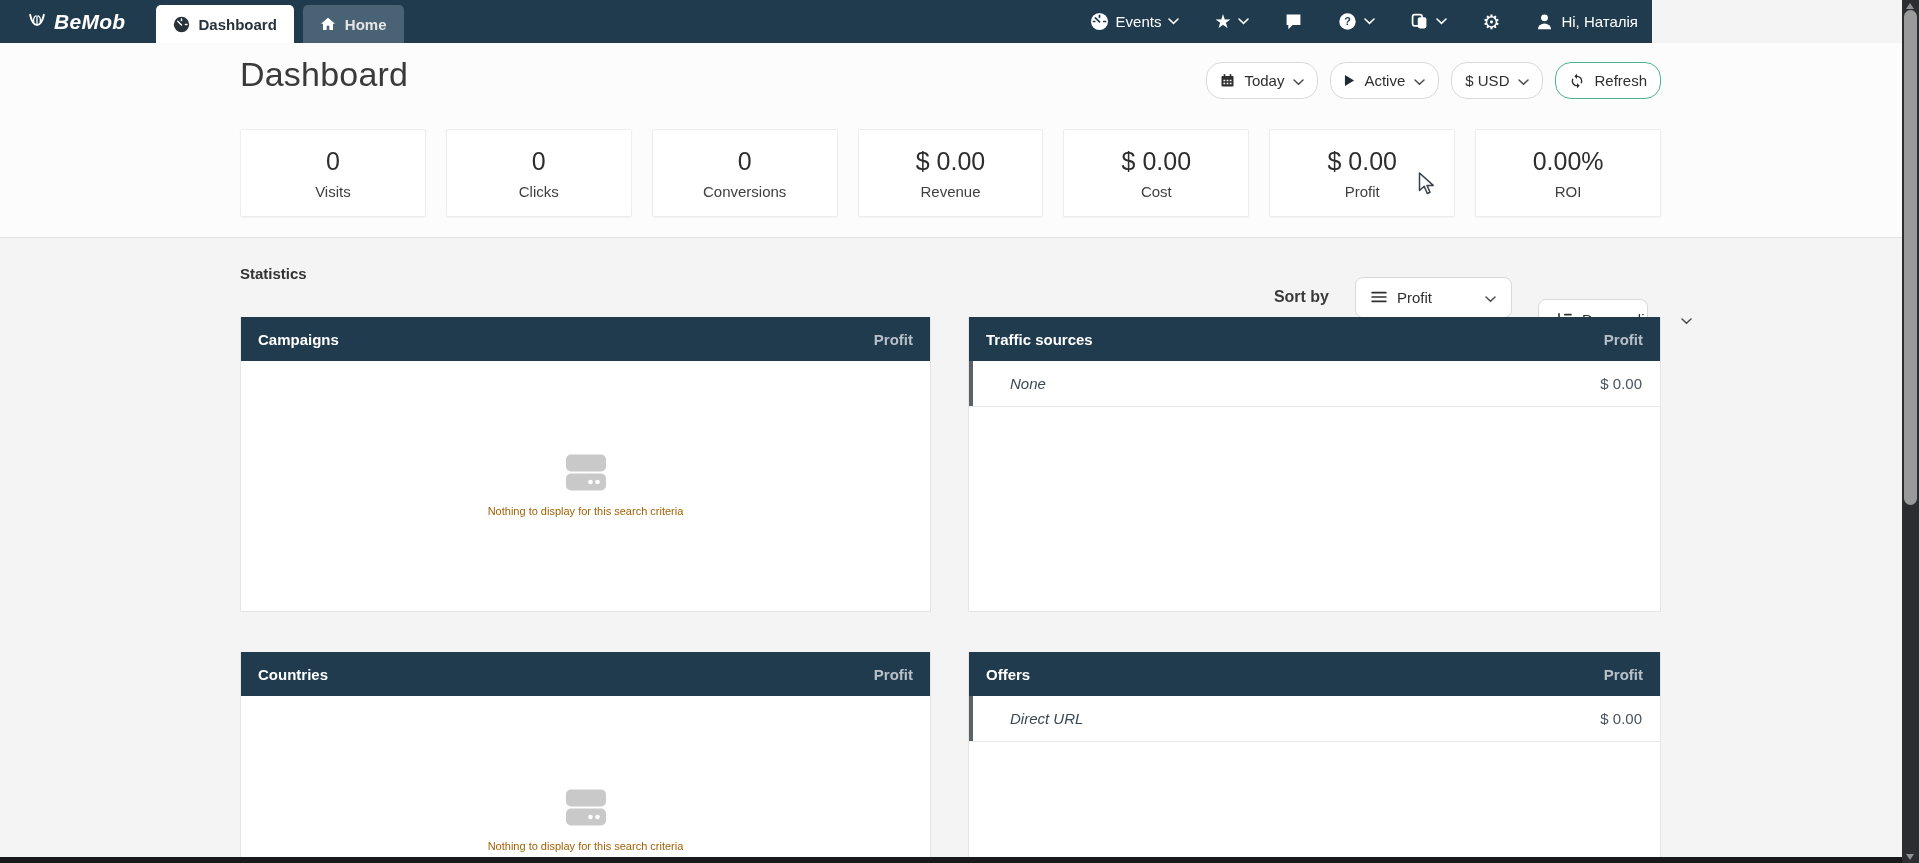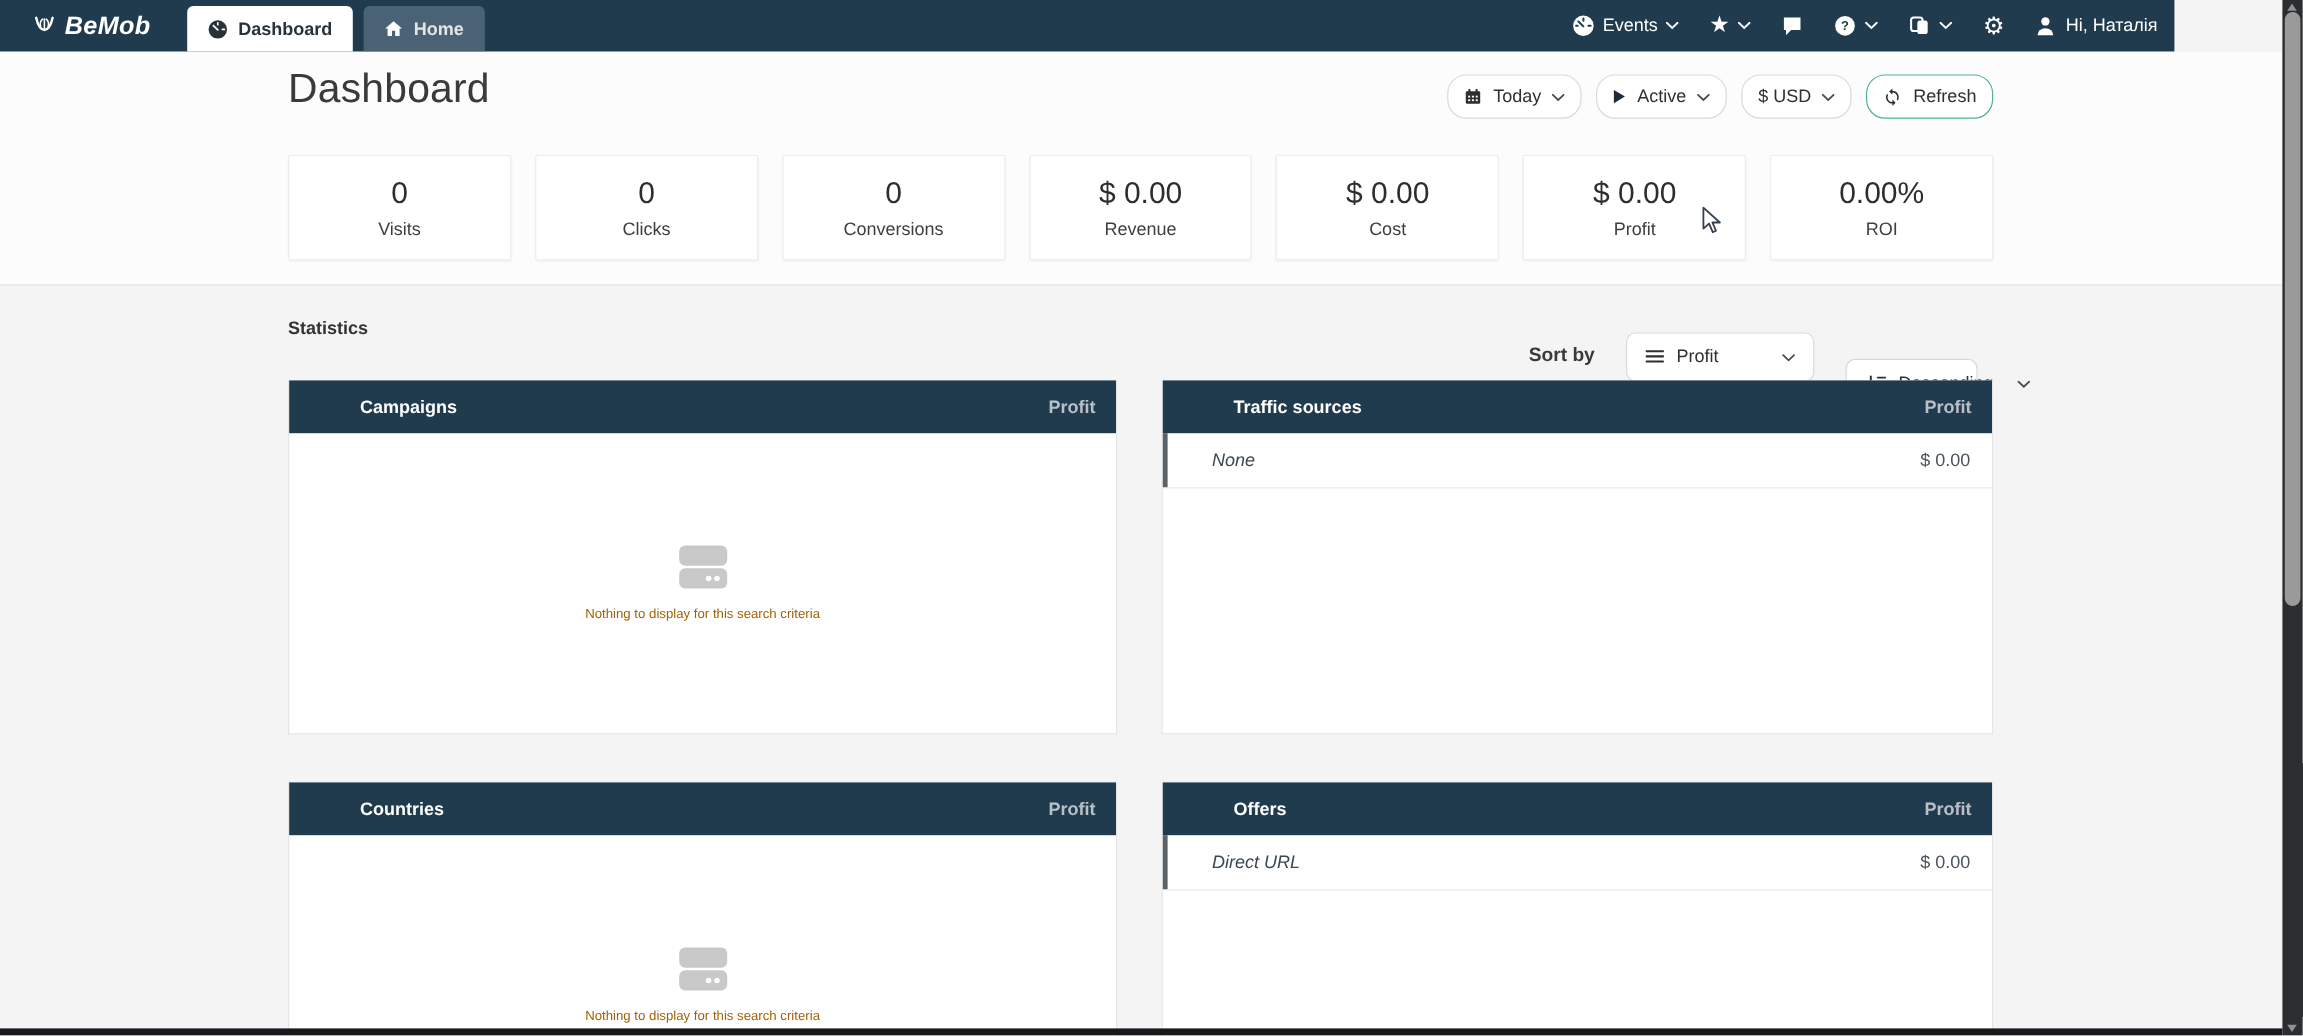--- a/index.html
+++ b/index.html
@@ -6,39 +6,39 @@
   html,body { width:1919px; height:863px; overflow:hidden; }
   body {
     font-family:"Liberation Sans", sans-serif;
     background:#f4f4f5;
     position:relative;
     cursor:default;
     color:#333;
   }
   
   .topbar {
-    position:absolute; top:0; left:0; width:1812px; height:43px;
+    position:absolute; top:0; left:0; width:1652px; height:43px;
     background:#203b4e; display:flex; align-items:flex-end;
   }
   .brand {
     display:flex; align-items:center; gap:6px;
     height:43px; padding:0 4px 0 26px;
     color:#fff; font-size:21px; font-weight:bold; font-style:italic;
     letter-spacing:.3px;
   }
   .tabs { display:flex; align-items:flex-end; height:43px; margin-left:26px; gap:9px; }
   .tab {
     height:38px; border-radius:5px 5px 0 0; padding:0 17px;
     display:flex; align-items:center; gap:9px; font-size:15px; font-weight:600;
   }
   .tab.active { background:#ffffff; color:#28323a; }
   .tab.inactive { background:#4a6374; color:#e5e5e5; }
   .topbar-right {
     position:absolute; right:14px; top:0; height:43px;
-    display:flex; align-items:center; gap:25px; color:#fff; font-size:15px;
+    display:flex; align-items:center; gap:35px; color:#fff; font-size:15px;
   }
   .tb-group { display:flex; align-items:center; gap:7px; }
   .chev-w svg, .chev-d svg { display:block; }
   .glyph { color:#fff; font-style:normal; }
   .star-glyph { font-size:19px; line-height:1; }
   .gear-glyph { font-size:20px; line-height:1; }
 
   
   .vscroll {
     position:absolute; top:0; right:0; width:17px; height:863px;
@@ -115,21 +115,21 @@
     position:absolute; background:#fff;
     border:1px solid #e5e5e5; border-top:none;
     width:691px; height:295px;
   }
   .panel.right { width:693px; }
   .panel-header {
     height:44px; background:#203b4e; color:#fff;
     display:flex; align-items:center; justify-content:space-between;
     padding:0 17px; font-size:15px;
   }
-  .panel-title { font-weight:bold;margin-left:42px; }
+  .panel-title { font-weight:bold; }
   .panel-metric { color:#b7c0c8; font-weight:600; }
   .panel-row {
     position:relative; height:46px; border-bottom:1px solid #e9e9e9;
     display:flex; align-items:center; justify-content:space-between;
     padding:0 18px 0 21px;
   }
   .panel-row::before {
     content:""; position:absolute; left:0; top:0; bottom:0; width:4px;
     background:#5a6268;
   }

